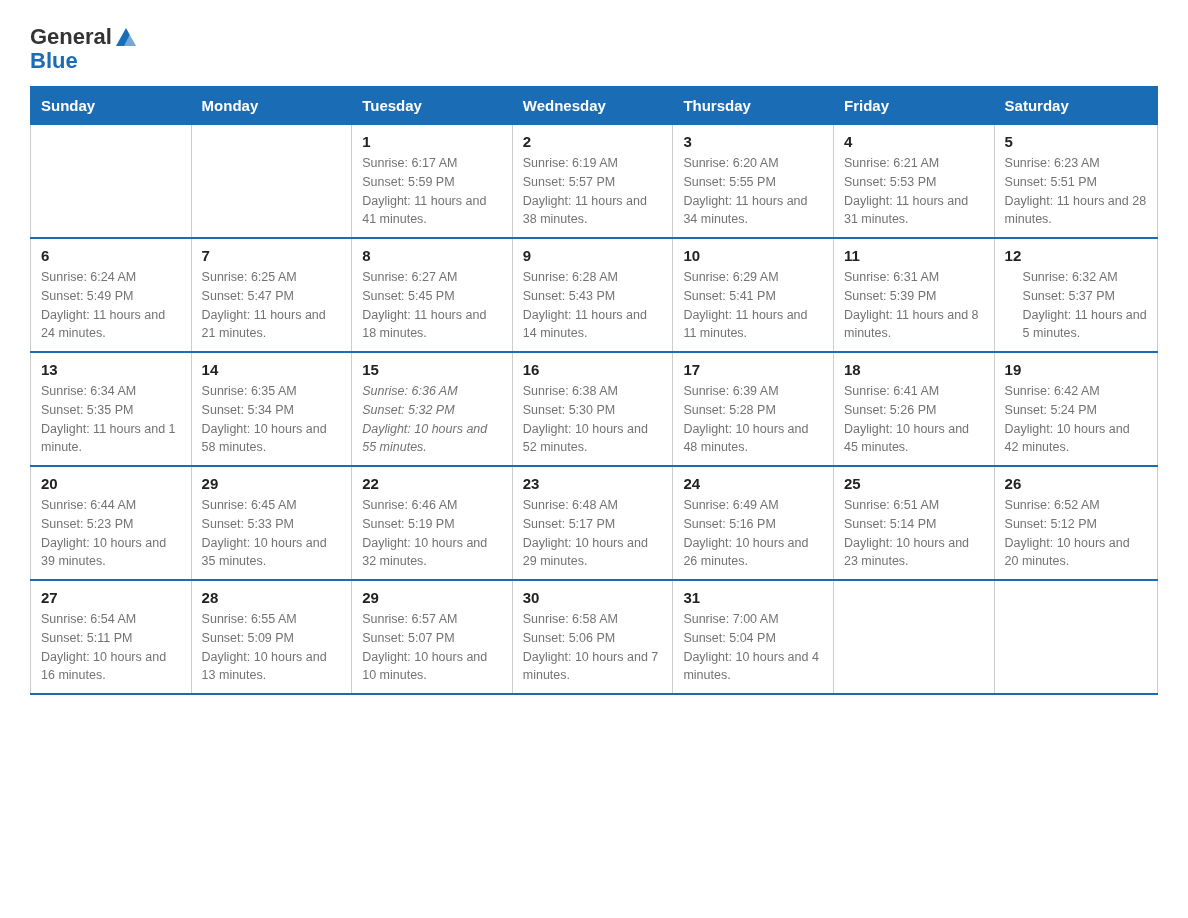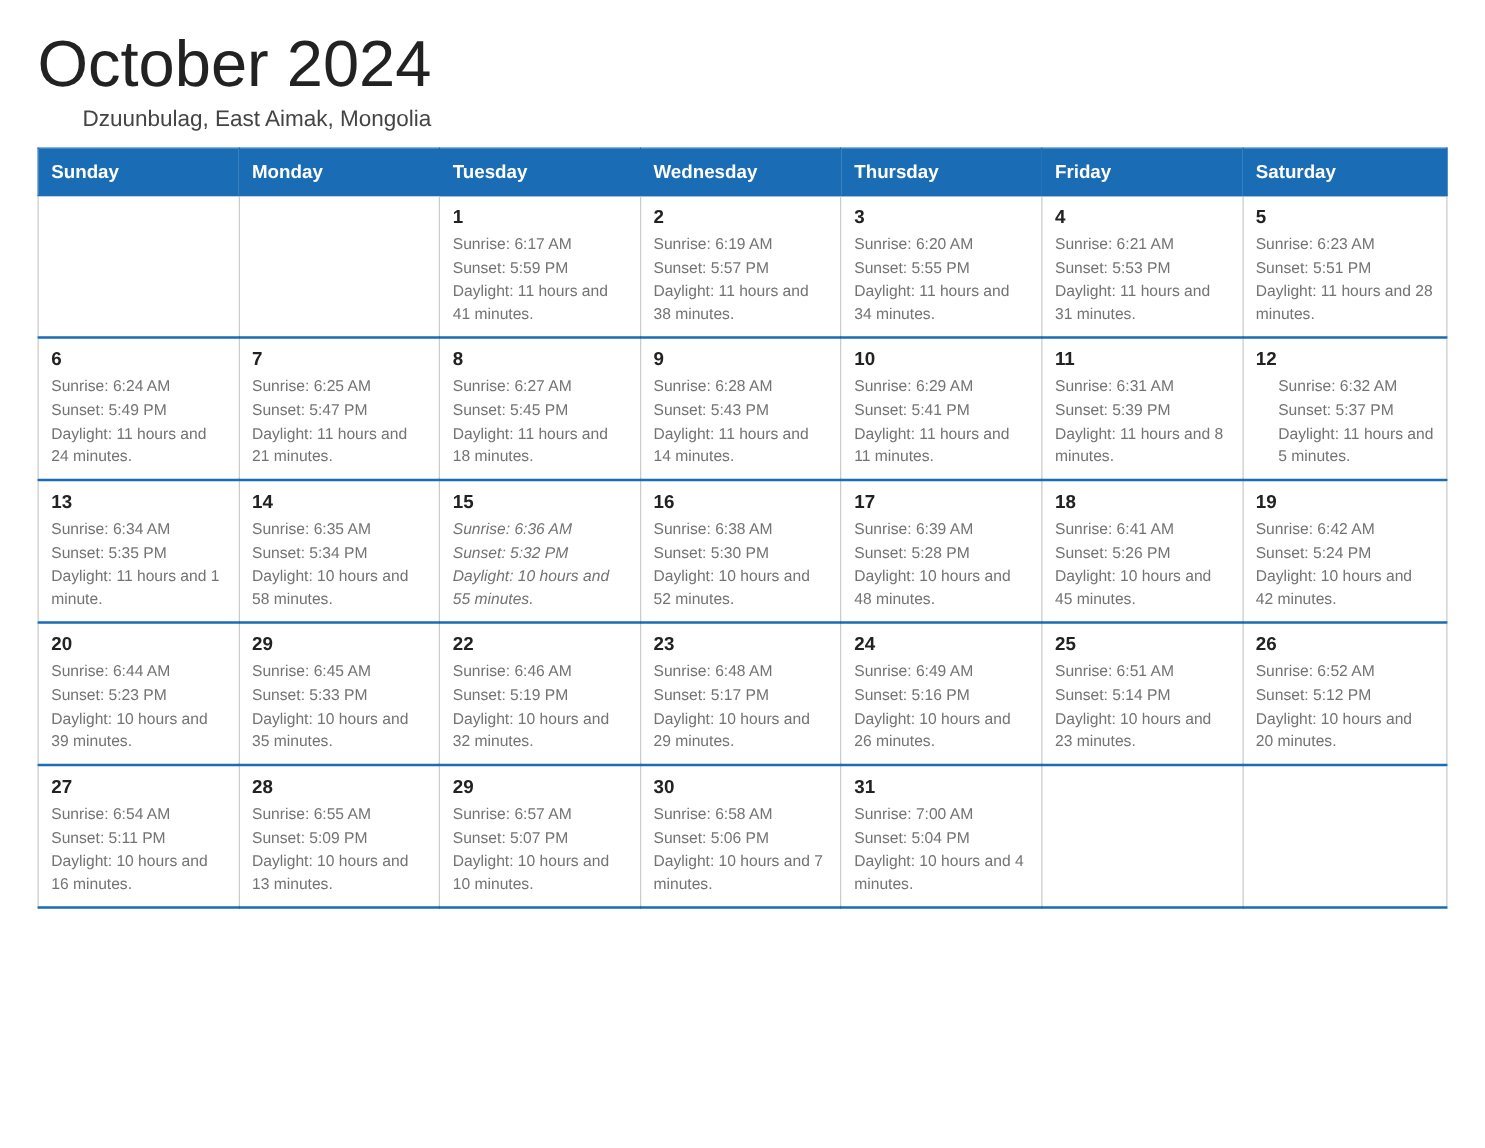--- a/index.html
+++ b/index.html
@@ -73,24 +73,30 @@
       color: #737373;
     }
     .empty-cell {
       background: #fff;
     }
   </style>
 </head>
 <body>
 
 <div class="header-row">
-  <div class="title-block">
-    <div class="main-title">October 2024</div>
-    <div class="subtitle">Dzuunbulag, East Aimak, Mongolia</div>
+  <div class="logo" style="flex-direction: column; align-items: flex-start; gap: 0px;">
+  <div style="display:flex;align-items:center;">
+    <span style="font-size:22px;font-weight:bold;color:#333;">General</span>
+    <svg width="24" height="22" viewBox="0 0 24 22" xmlns="http://www.w3.org/2000/svg" style="margin-left:2px;">
+      <polygon points="2,20 12,2 22,20" fill="#1a6db5"></polygon>
+      <polygon points="10,20 16,8 22,20" fill="#fff" opacity="0.4"></polygon>
+    </svg>
   </div>
+  <span style="font-size:22px;font-weight:bold;color:#1a6db5;margin-top:-2px;">Blue</span>
+</div>
 </div>
 
 <table>
   <thead>
     <tr>
     <th>Sunday</th>
         <th>Monday</th>
         <th>Tuesday</th>
         <th>Wednesday</th>
         <th>Thursday</th>

